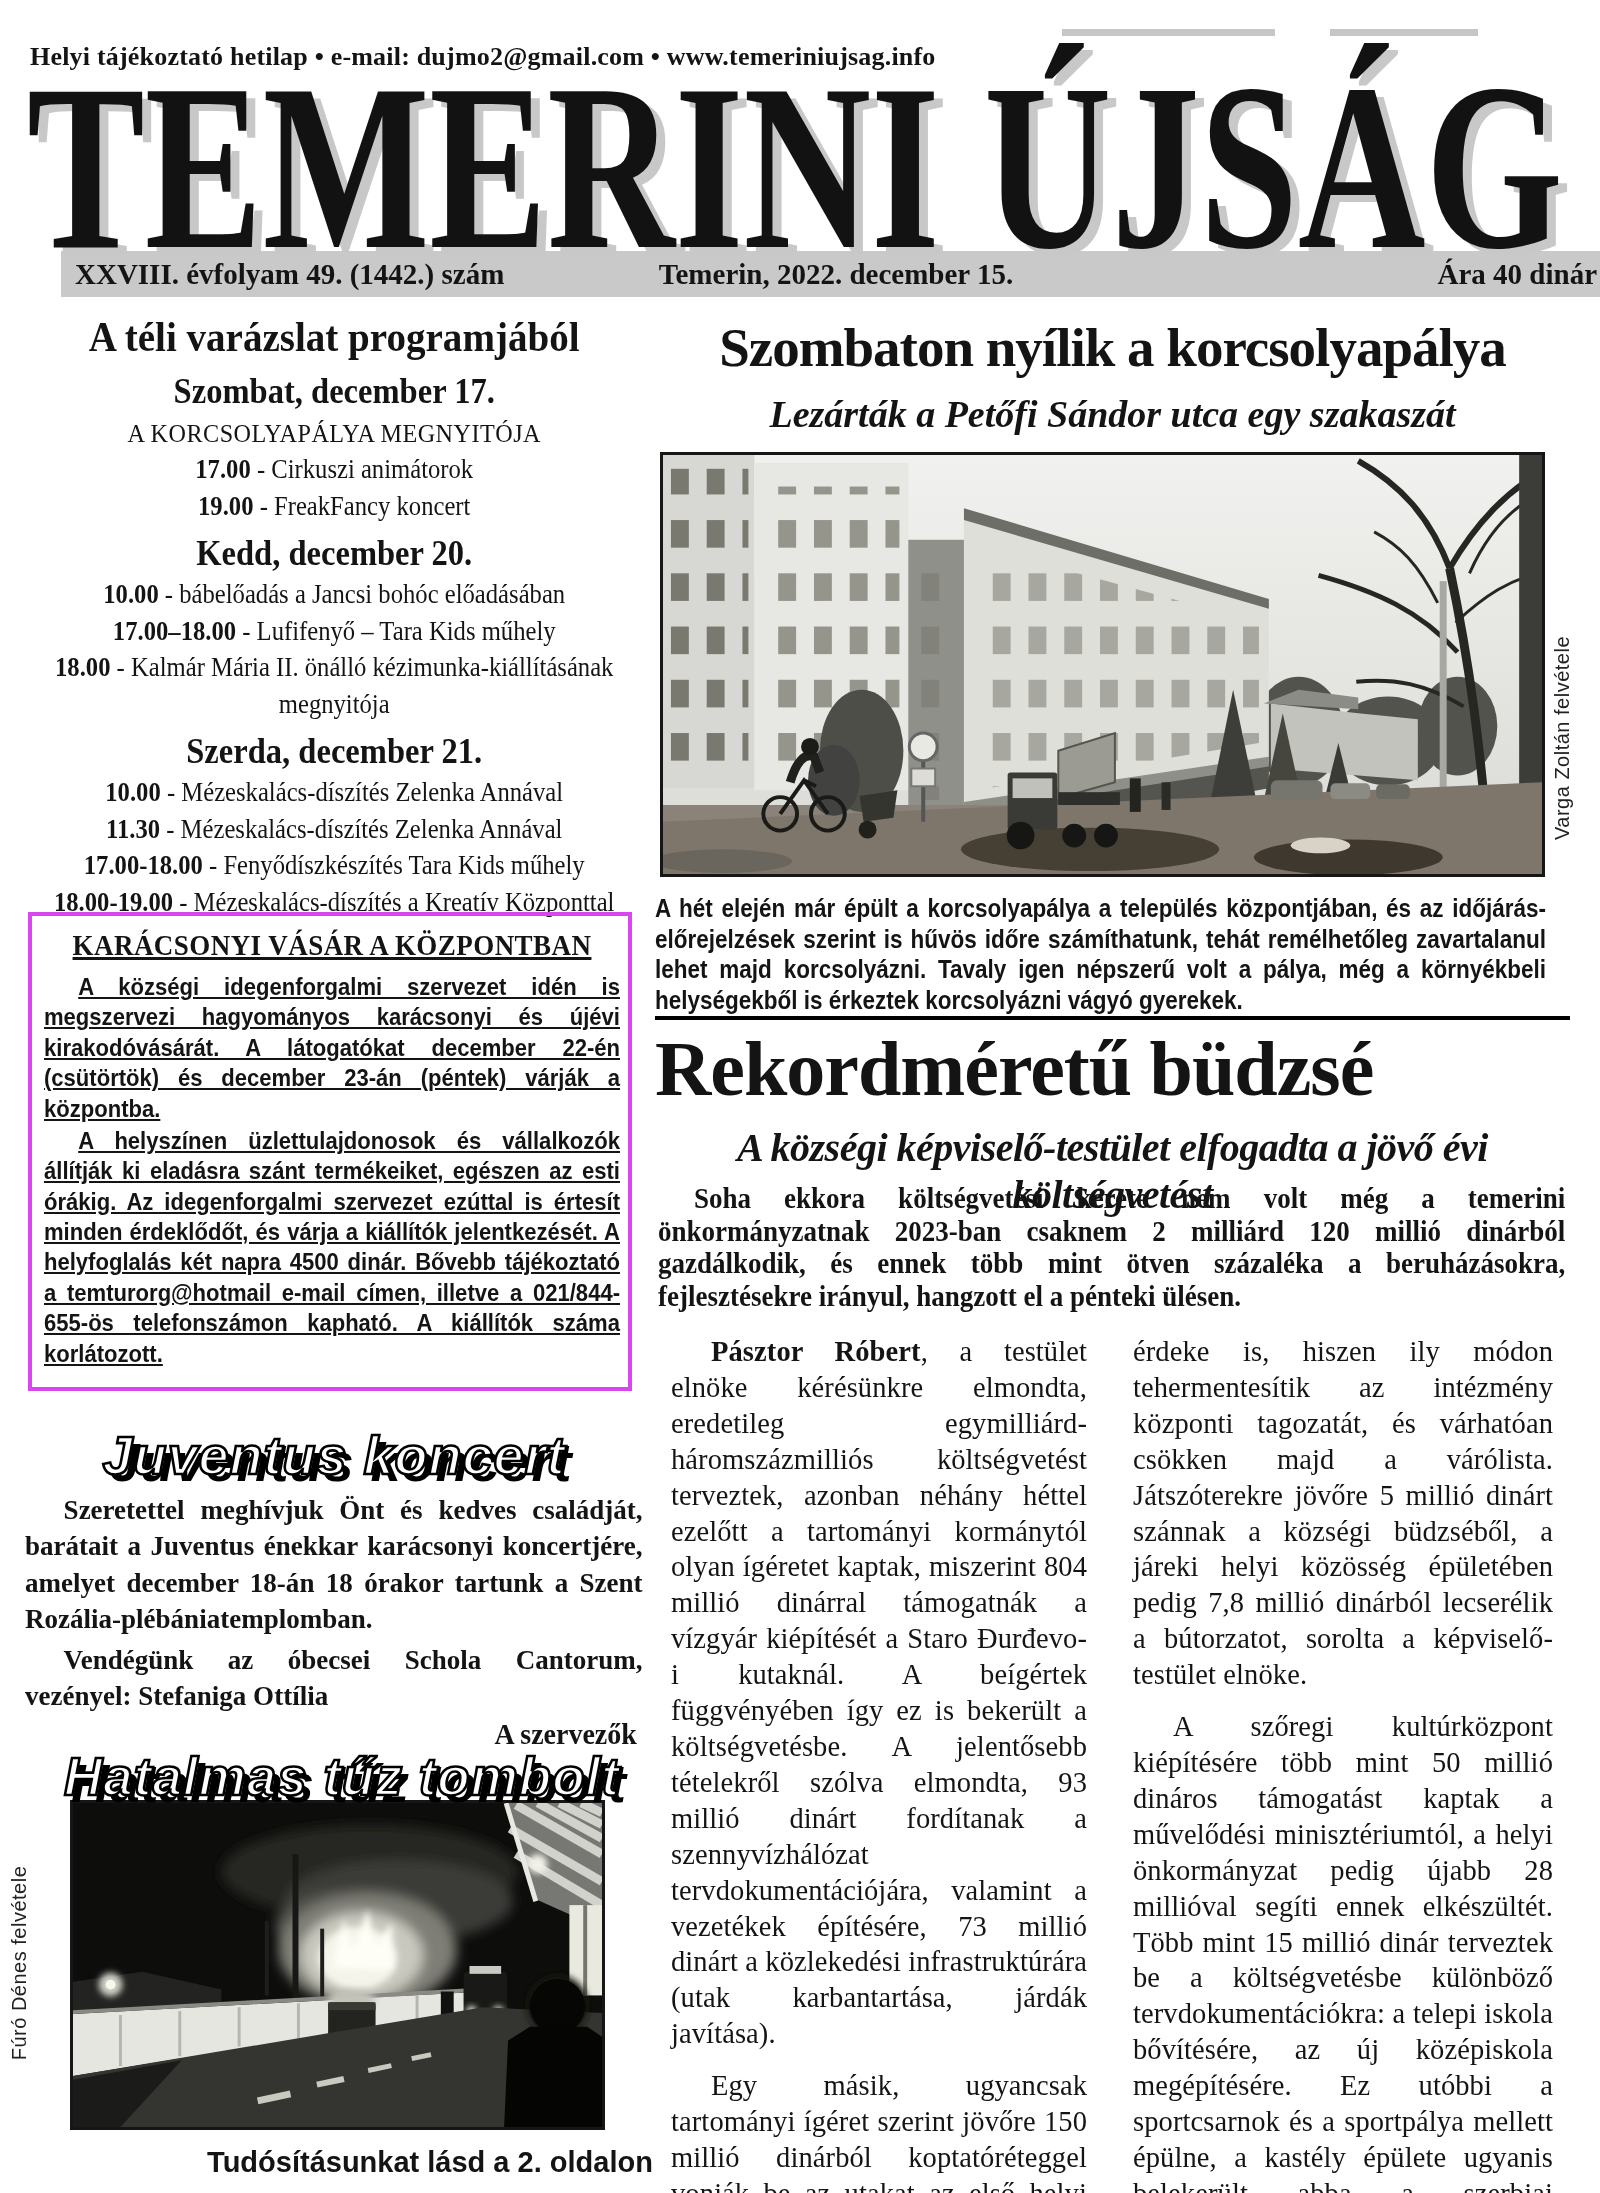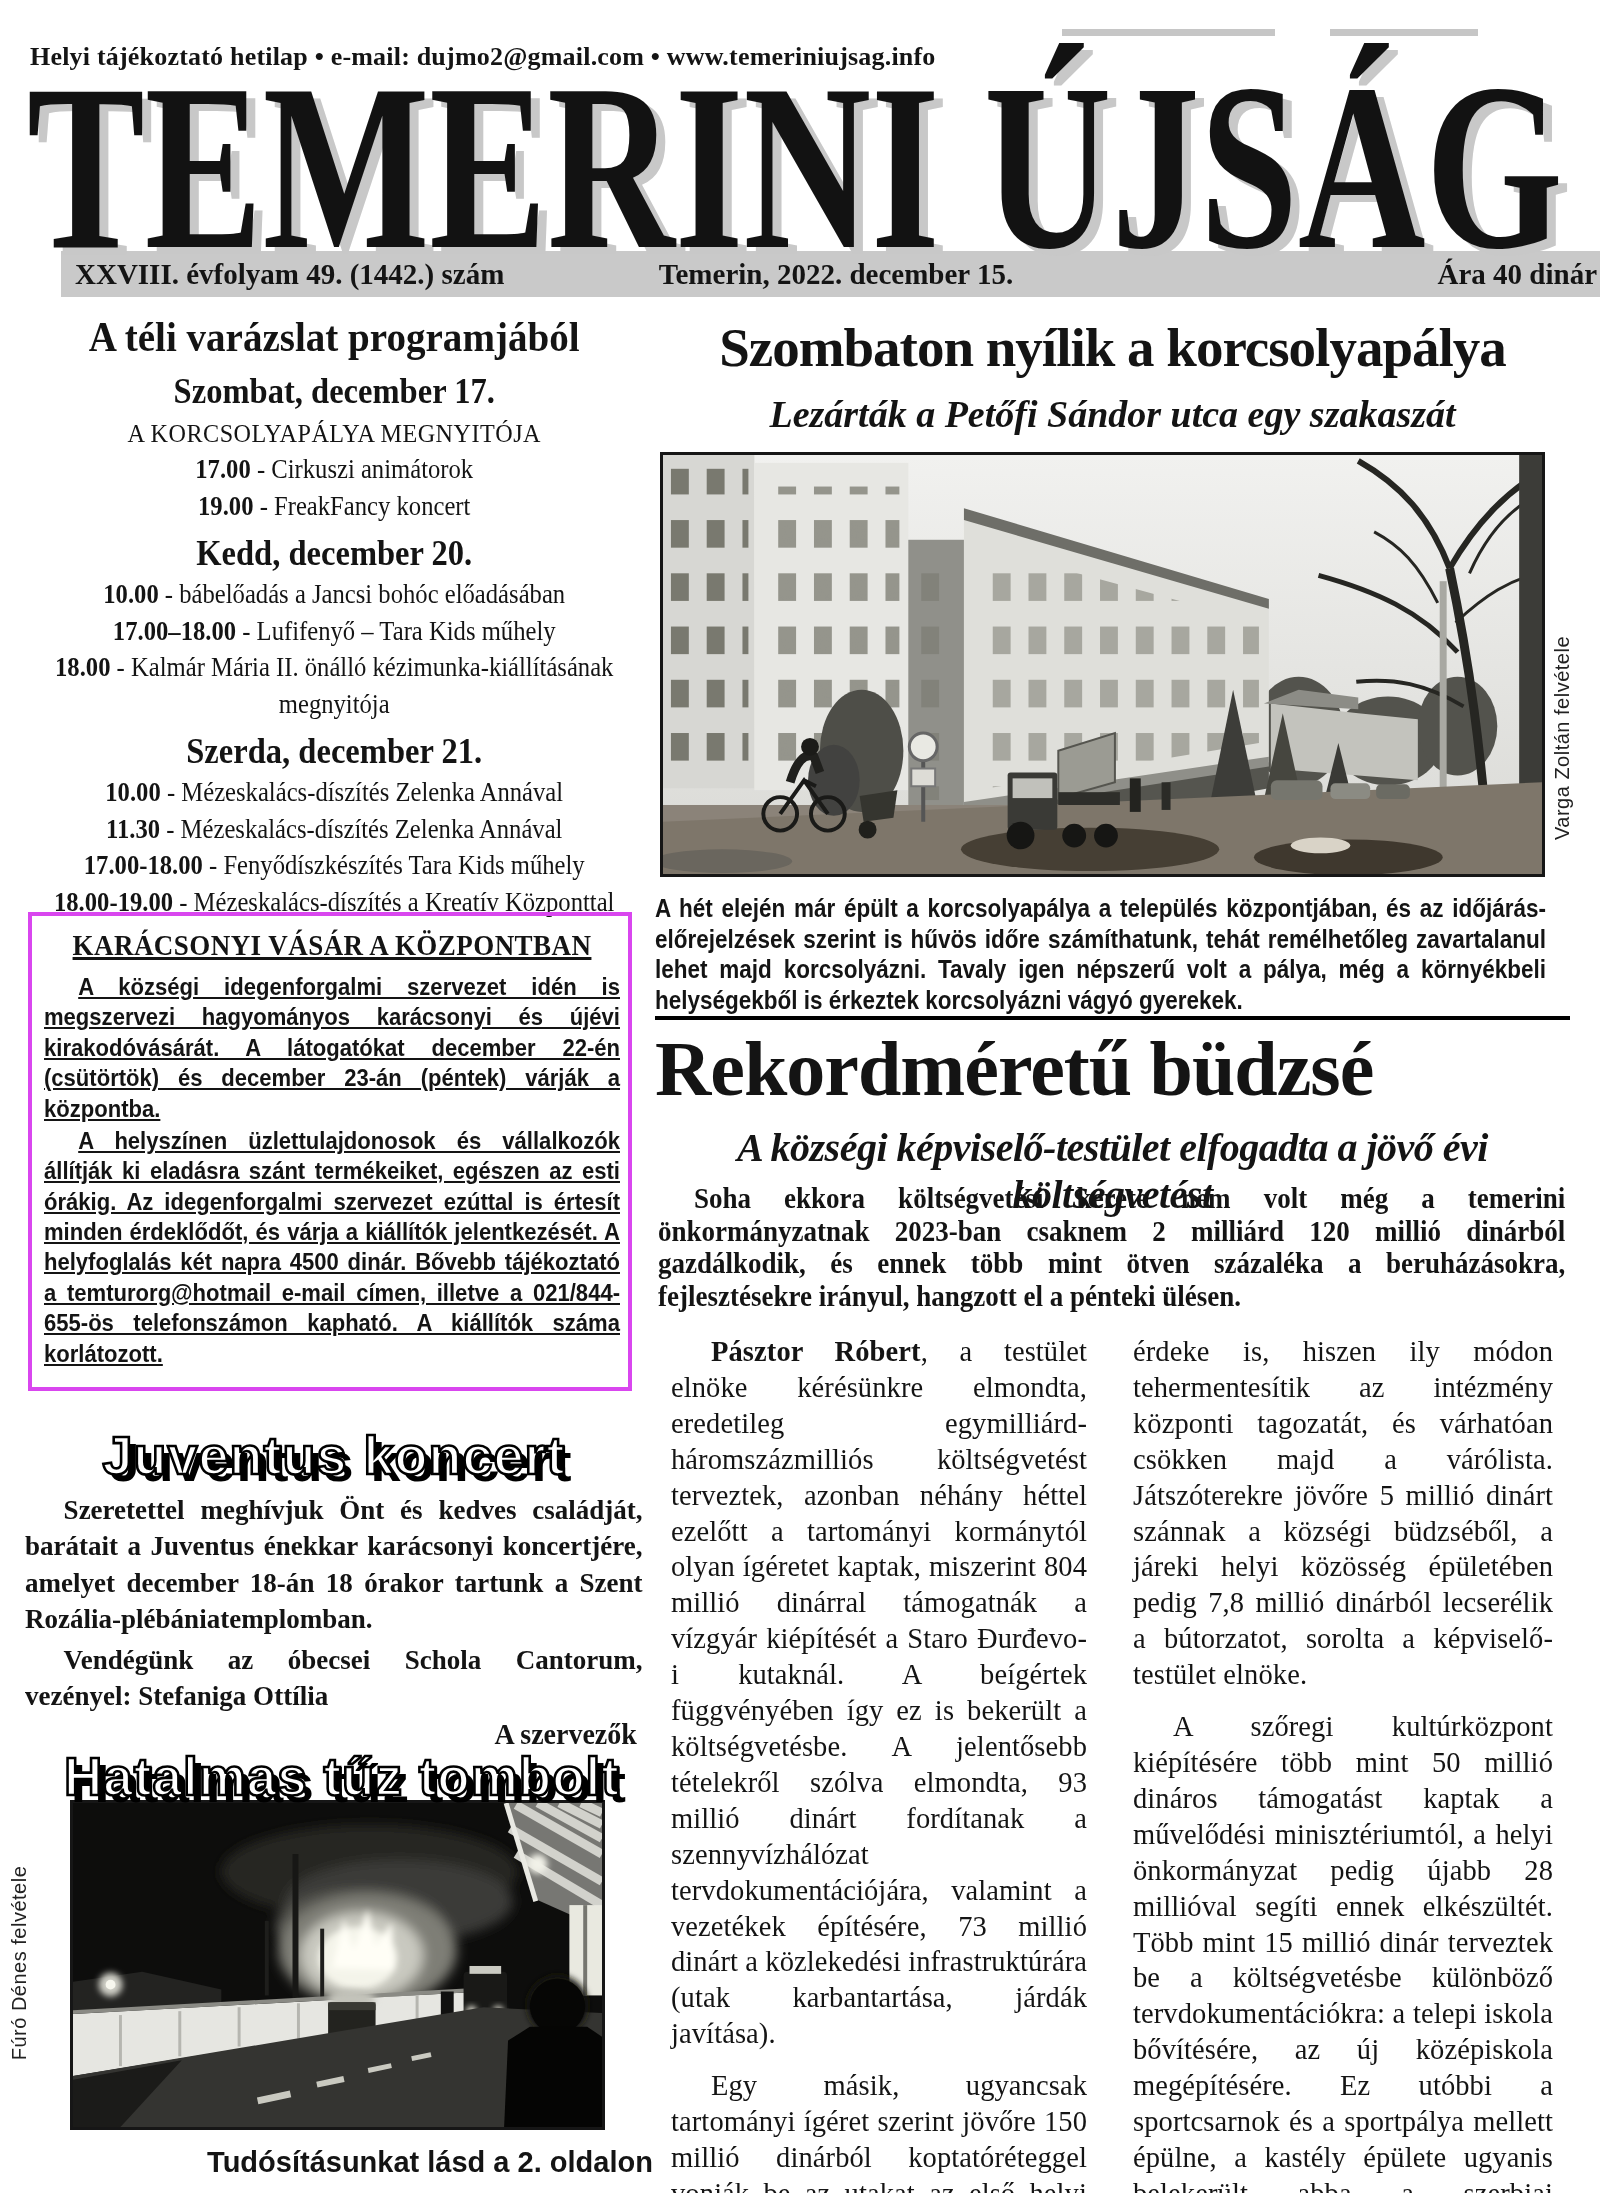--- a/index.html
+++ b/index.html
@@ -28,21 +28,21 @@
 
   
   .market-box{left:28px;top:912px;width:604px;border:4px solid #d946ef;box-sizing:border-box;
               padding:12px 10px 16px 12px;text-decoration:underline;}
   .market-inner{width:640px;transform:scaleX(0.9);transform-origin:0 0;}
   .market-title{text-align:center;font-size:30px;font-weight:bold;letter-spacing:0.5px;margin-bottom:10px;}
   .market-p{font-family:"Liberation Sans","DejaVu Sans",sans-serif;font-weight:bold;
             font-size:24.5px;line-height:1.24;text-align:justify;text-indent:38px;margin:0 0 2px 0;}
 
   
-  .fancy{font-family:"Liberation Sans","DejaVu Sans",sans-serif;font-weight:900;
+  .fancy{font-family:"Liberation Sans","DejaVu Sans",sans-serif;font-style:italic;font-weight:900;
          color:#fff;-webkit-text-stroke:2.6px #000;text-shadow:7px 7px 0 #000;letter-spacing:1px;
          white-space:nowrap;}
   .juventus-title{left:25px;top:1424px;width:618px;text-align:center;font-size:54px;z-index:2;}
   .fire-title{left:22px;top:1746px;width:640px;text-align:center;font-size:53px;z-index:4;}
 
   .juventus-text{left:25px;top:1492px;width:640px;transform:scaleX(0.965);transform-origin:0 0;}
   .jp{font-size:28px;font-weight:bold;line-height:1.3;text-align:justify;text-indent:40px;margin:0;}
   .jp2{margin-top:4px;}
   .jsig{font-size:29px;font-weight:bold;text-align:right;margin-top:4px;padding-right:6px;}
 

